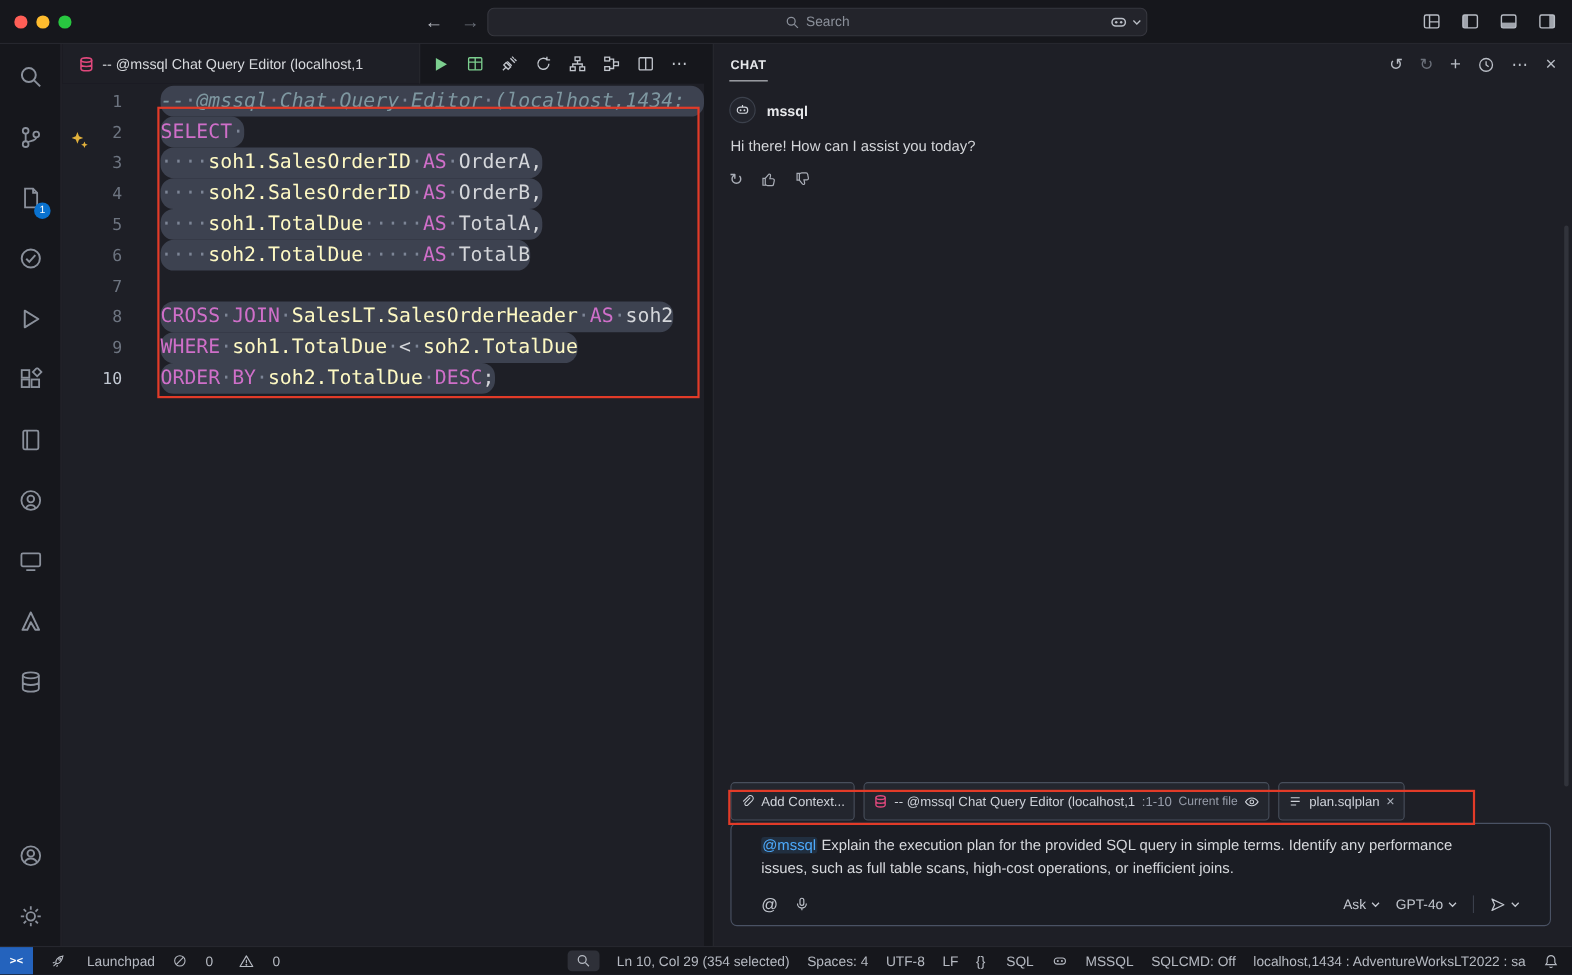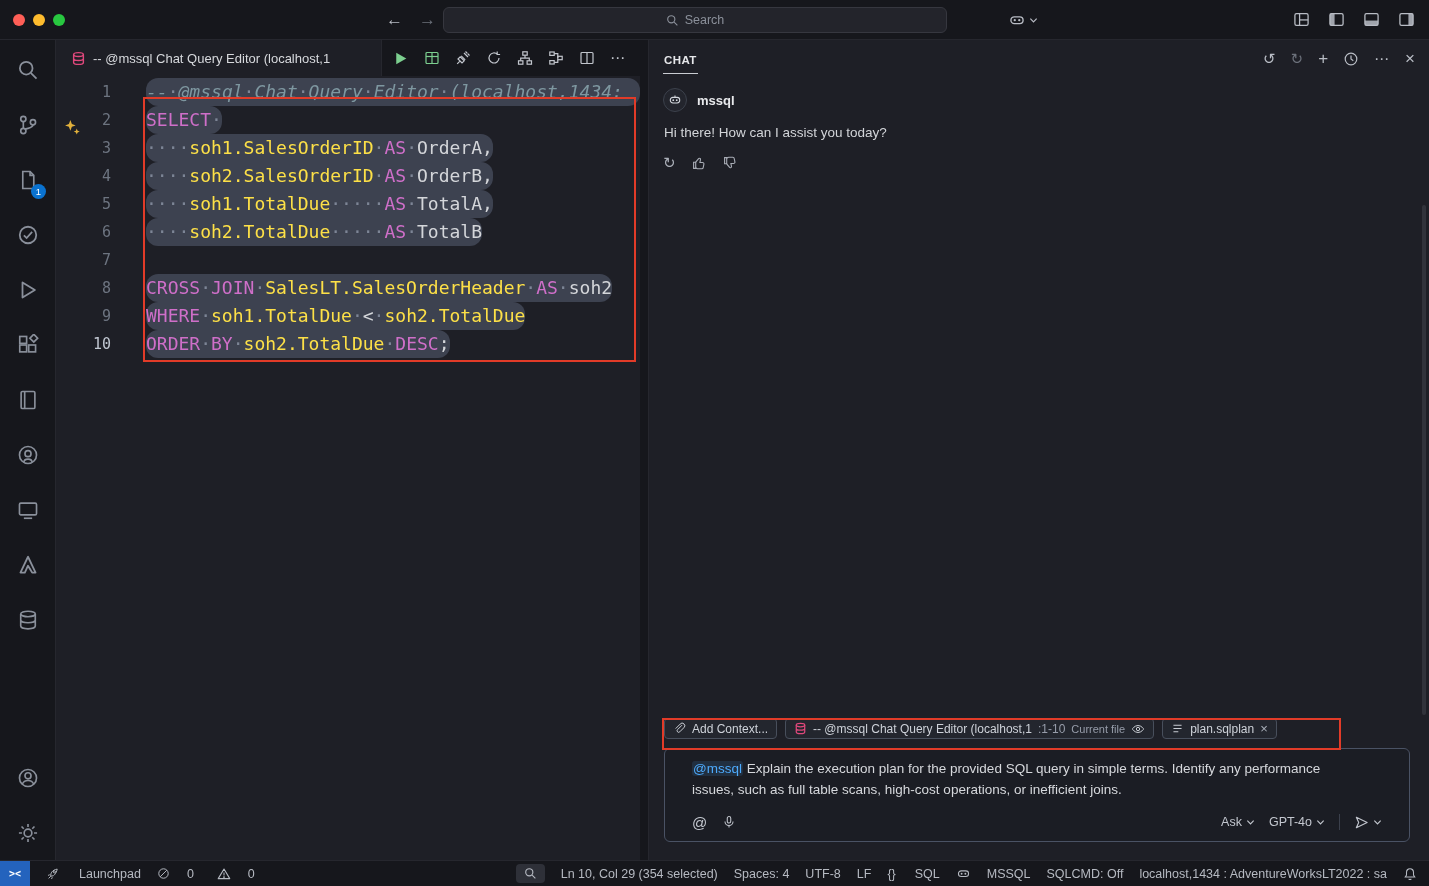--- a/index.html
+++ b/index.html
@@ -11,21 +11,21 @@
   }
   svg { display:block; }
 
   
   .titlebar { position:absolute; left:0; top:0; width:1429px; height:40px; background:#16171c; border-bottom:1px solid #26272e; }
   .traffic { position:absolute; left:13px; top:14px; display:flex; gap:8px; }
   .traffic span { width:12px; height:12px; border-radius:50%; }
   .tl-close{ background:#ff5f57; } .tl-min{ background:#febc2e; } .tl-zoom{ background:#28c840; }
   .nav { position:absolute; left:386px; top:0; height:40px; display:flex; align-items:center; gap:16px; font-size:17px; color:#b9bdc5; }
   .nav .fwd { color:#6b707a; }
-  .searchbox { position:absolute; left:443px; top:7px; width:504px; height:26px; background:#23242b; border:1px solid #36373f; border-radius:6px;
+  .searchbox { position:absolute; left:443px; top:7px; width:600px; height:26px; background:#23242b; border:1px solid #36373f; border-radius:6px;
     display:flex; align-items:center; justify-content:center; gap:6px; color:#8b909a; font-size:12.5px; }
   .copilot-menu { position:absolute; left:1008px; top:9px; height:22px; display:flex; align-items:center; gap:3px; color:#b9bdc5; }
   .tb-right { position:absolute; right:14px; top:11px; display:flex; gap:18px; color:#b9bdc5; }
 
   
   .activitybar { position:absolute; left:0; top:40px; width:56px; height:820px; background:#16171c; border-right:1px solid #26272e; padding-top:2px; }
   .ab-item { width:55px; height:55px; display:flex; align-items:center; justify-content:center; color:#8a909b; position:relative; }
   .ab-bottom { position:absolute; bottom:0; left:0; }
   .badge { position:absolute; right:9px; bottom:8px; min-width:15px; height:15px; padding:0 3px; border-radius:8px; background:#0a72cf; color:#fff;
     font-size:9.5px; display:flex; align-items:center; justify-content:center; }
@@ -40,42 +40,42 @@
   .more-glyph { font-size:15px; letter-spacing:1px; }
 
   .code { position:relative; padding-top:2px; font-family:"DejaVu Sans Mono","Liberation Mono",monospace; font-size:18px; }
   .code-line { display:flex; height:28px; line-height:28px; white-space:pre; }
   .ln { width:54px; text-align:right; font-size:15px; color:#6d7480; }
   .ln.active { color:#c0c6d0;text-align:right; }
   .sel { margin-left:35px; background:#3d4250;border-radius:12px; }
   .sel.full { flex:1 1 auto; }
   .tk-cm { color:#7e97a0; font-style:italic; }
   .tk-kw { color:#cf6fc9; }
-  .tk-id { color:#fde047; }
+  .tk-id { color:#fef9c3; }
   .tk-pl { color:#d4d6da; }
   .tk-ws { color:#7d8596; }
   .sparkle { position:absolute; left:7px; top:43px; color:#e2b13c; }
 
   .splitter { position:absolute; left:640px; top:40px; width:8px; height:820px; background:#16171c; }
 
   
   .chat { position:absolute; left:648px; top:40px; width:781px; height:820px; background:#1e1f26; border-left:1px solid #26272e; }
   .chat-header { height:38px; display:flex; align-items:center; padding:0 14px; }
   .chat-title { font-size:11.5px; font-weight:700; letter-spacing:.4px; color:#e6e7ea; border-bottom:1px solid #c9ccd2; padding:10px 1px 7px; }
   .chat-hicons { margin-left:auto; display:flex; gap:15px; align-items:center; color:#b9bdc5; font-size:15px; }
   .msg-head { display:flex; align-items:center; gap:10px; padding:10px 14px 0; }
   .avatar { width:24px; height:24px; border-radius:50%; background:#23252d; border:1px solid #3c414c; display:flex; align-items:center; justify-content:center; color:#d4d7dd; }
   .sender { font-size:13px; font-weight:700; color:#e8e9ec; }
   .msg-body { padding:13px 15px 0; font-size:13.5px; color:#d3d5d9; }
   .msg-actions { display:flex; gap:15px; padding:14px 14px 0; color:#a9adb6; font-size:15px; align-items:center; }
   .chat-scrollbar { position:absolute; right:3px; top:165px; width:4px; height:510px; background:#3c3f47; border-radius:2px; opacity:.65; }
 
   .chat-bottom { position:absolute; left:15px; right:19px; bottom:18px; }
   .ctx-row { display:flex; gap:8px; align-items:center; height:27px; margin-bottom:6px; }
-  .chip { display:flex; align-items:center; gap:6px; height:21px; padding:0 8px; border:1px solid #484f5c; border-radius:4px; background:#23262e;
+  .chip { display:flex; align-items:center; gap:6px; height:35px; padding:0 8px; border:1px solid #484f5c; border-radius:4px; background:#23262e;
     font-size:12px; color:#ced2d9; white-space:nowrap; }
   .chip .dim { color:#979daa; }
   .chip .note { font-size:11px; color:#979daa; }
   .chip .x { color:#aab0ba; font-size:13px; }
   .inputbox { border:1px solid #4a5264; border-radius:6px; background:#1b1d24; padding:9px 27px 6px; }
   .prompt { font-size:13.5px; line-height:21px; color:#d6d8dc; max-width:648px; }
   .mention { color:#4daafc; background:rgba(77,170,252,.13); border-radius:3px; padding:0 1px; }
   .input-toolbar { display:flex; align-items:center; margin-top:9px; height:26px; color:#c3c7cf; }
   .it-left { display:flex; gap:15px; align-items:center; font-size:15px; }
   .it-right { margin-left:auto; display:flex; gap:14px; align-items:center; font-size:12.5px; }

